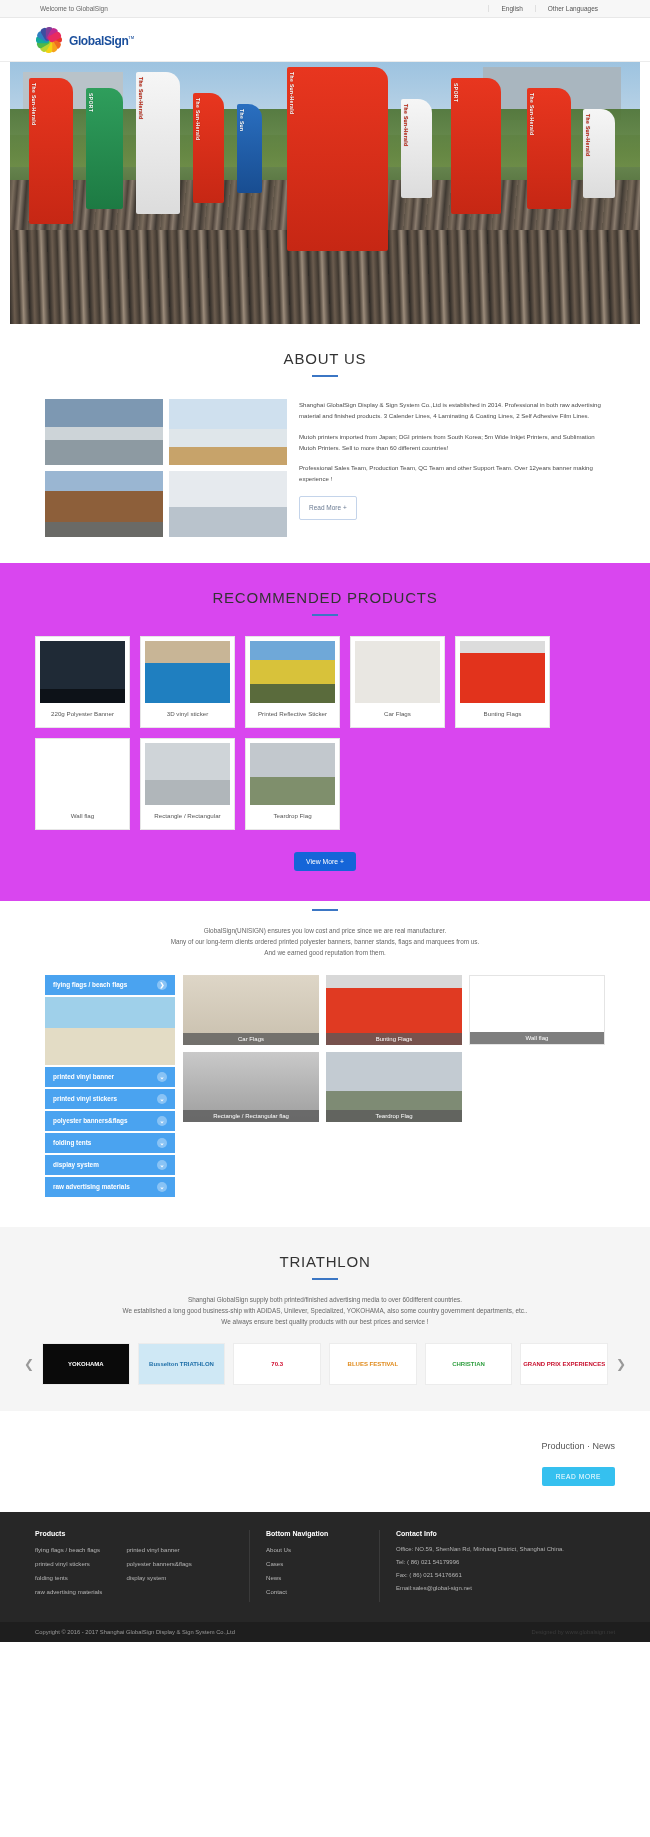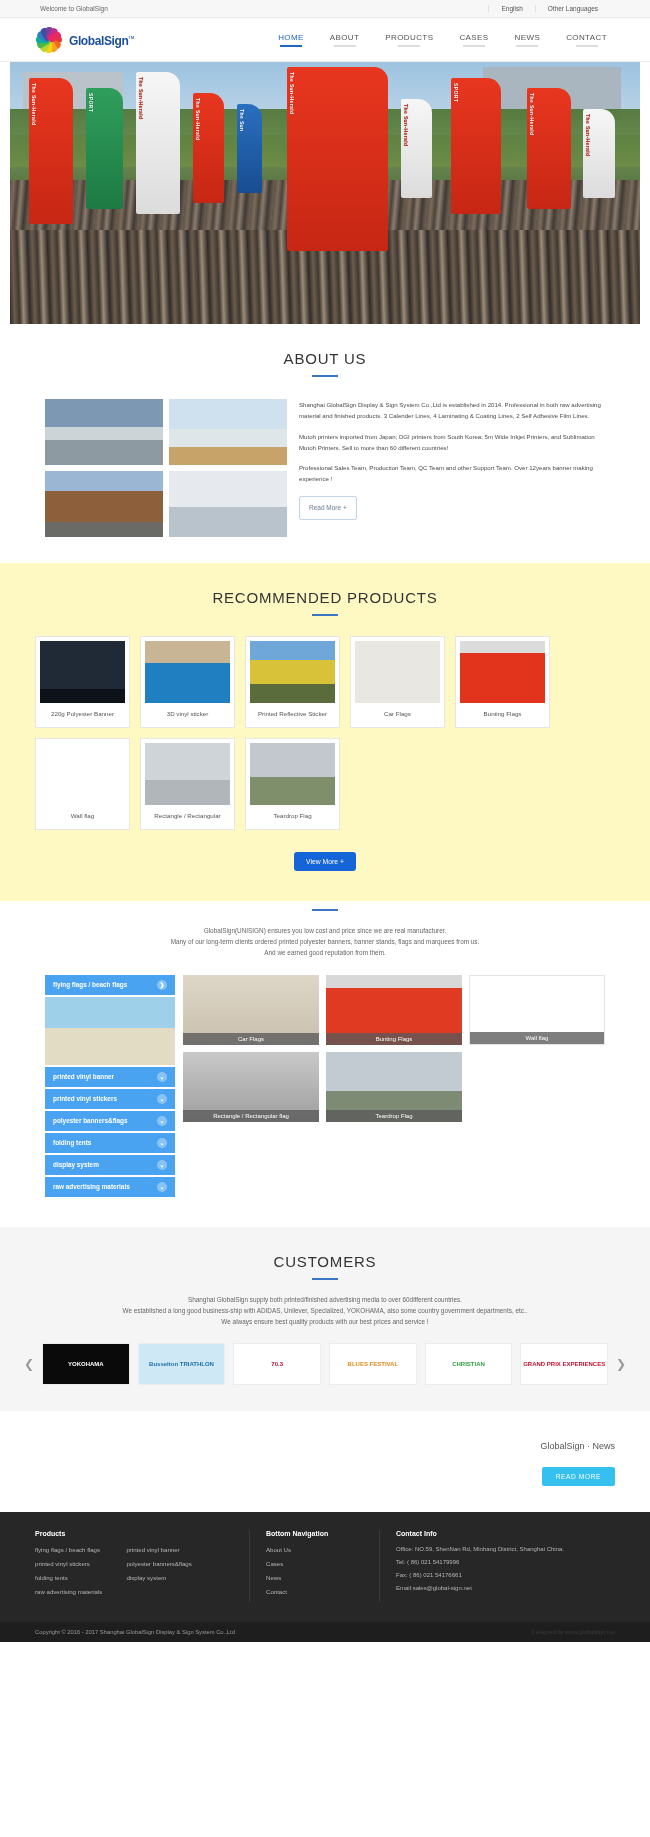--- a/index.html
+++ b/index.html
@@ -165,21 +165,21 @@
     border: 1px solid #c4d4ea;
     background: #fff;
     color: #6a7a92;
     font-size: 6.5px;
     padding: 5px 9px;
     border-radius: 2px;
     margin-top: 2px;
   }
 
   
-  .band-gray { background: #fef9c3; margin-top: 26px; padding-bottom: 30px; }
+  .band-gray { background: #d946ef; margin-top: 26px; padding-bottom: 30px; }
   .prod-grid {
     display: flex;
     gap: 10px;
     padding: 20px 35px 0 35px;
     flex-wrap: wrap;
   }
   .prod-card {
     width: 95px;
     background: #fff;
     border: 1px solid #e6e6e6;
@@ -318,28 +318,20 @@
           <i style="background: rgb(47, 127, 193); transform: translate(0px, -50%) rotate(210deg);"></i>
           <i style="background: rgb(59, 78, 160); transform: translate(0px, -50%) rotate(240deg);"></i>
           <i style="background: rgb(124, 63, 152); transform: translate(0px, -50%) rotate(270deg);"></i>
           <i style="background: rgb(192, 42, 142); transform: translate(0px, -50%) rotate(300deg);"></i>
           <i style="background: rgb(232, 42, 96); transform: translate(0px, -50%) rotate(330deg);"></i>
         </div>
       <div>
         <span class="brand-text">GlobalSign</span><span class="brand-tm">тм</span>
       </div>
     </div>
-    <div class="nav" id="navBox">
-        <a href="#" class="active">HOME</a>
-        <a href="#">ABOUT</a>
-        <a href="#">PRODUCTS</a>
-        <a href="#">CASES</a>
-        <a href="#">NEWS</a>
-        <a href="#">CONTACT</a>
-      </div>
   </div>
 
   <div class="hero">
     <div class="sky"></div>
     <div class="bldg" style="left:2%;top:4%;width:16%;height:16%;"></div>
     <div class="bldg" style="right:3%;top:2%;width:22%;height:20%;background:#a9b6bf;"></div>
     <div class="trees"></div>
     <div class="crowd"></div>
     <div class="crowd2"></div>
     <div id="heroFlags">
@@ -488,21 +480,21 @@
             <div class="cap">Rectangle / Rectangular flag</div>
           </div>
           <div class="cat-tile t5">
             <div class="cap">Teardrop Flag</div>
           </div>
         </div>
     </div>
   </div>
 
   <div class="band-gray2">
-    <div class="sec-title">CUSTOMERS</div>
+    <div class="sec-title">TRIATHLON</div>
     <div class="sec-rule"></div>
     <div class="sec-sub">
       <div>Shanghai GlobalSign supply both printed/finished advertising media to over 60different countries.</div>
       <div>We established a long good business-ship with ADIDAS, Unilever, Specialized, YOKOHAMA, also some country government departments, etc..</div>
       <div>We always ensure best quality products with our best prices and service !</div>
     </div>
     <div class="cust-row">
       <div class="arrow">❮</div>
       <div class="cust-logos" id="custLogos">
           <div class="cust-logo c1">YOKOHAMA</div>
@@ -510,21 +502,21 @@
           <div class="cust-logo c3">70.3</div>
           <div class="cust-logo c4">BLUES FESTIVAL</div>
           <div class="cust-logo c5">CHRISTIAN</div>
           <div class="cust-logo c6">GRAND PRIX EXPERIENCES</div>
         </div>
       <div class="arrow">❯</div>
     </div>
   </div>
 
   <div class="news">
-    <div class="news-title">GlobalSign · News</div>
+    <div class="news-title">Production · News</div>
     <div class="news-btn">READ MORE</div>
   </div>
 
   <div class="footer">
     <div class="fcol products">
       <div class="fhead">Products</div>
       <div class="flinks">
         <ul id="fp1">
             <li>flying flags / beach flags</li>
             <li>printed vinyl stickers</li>

